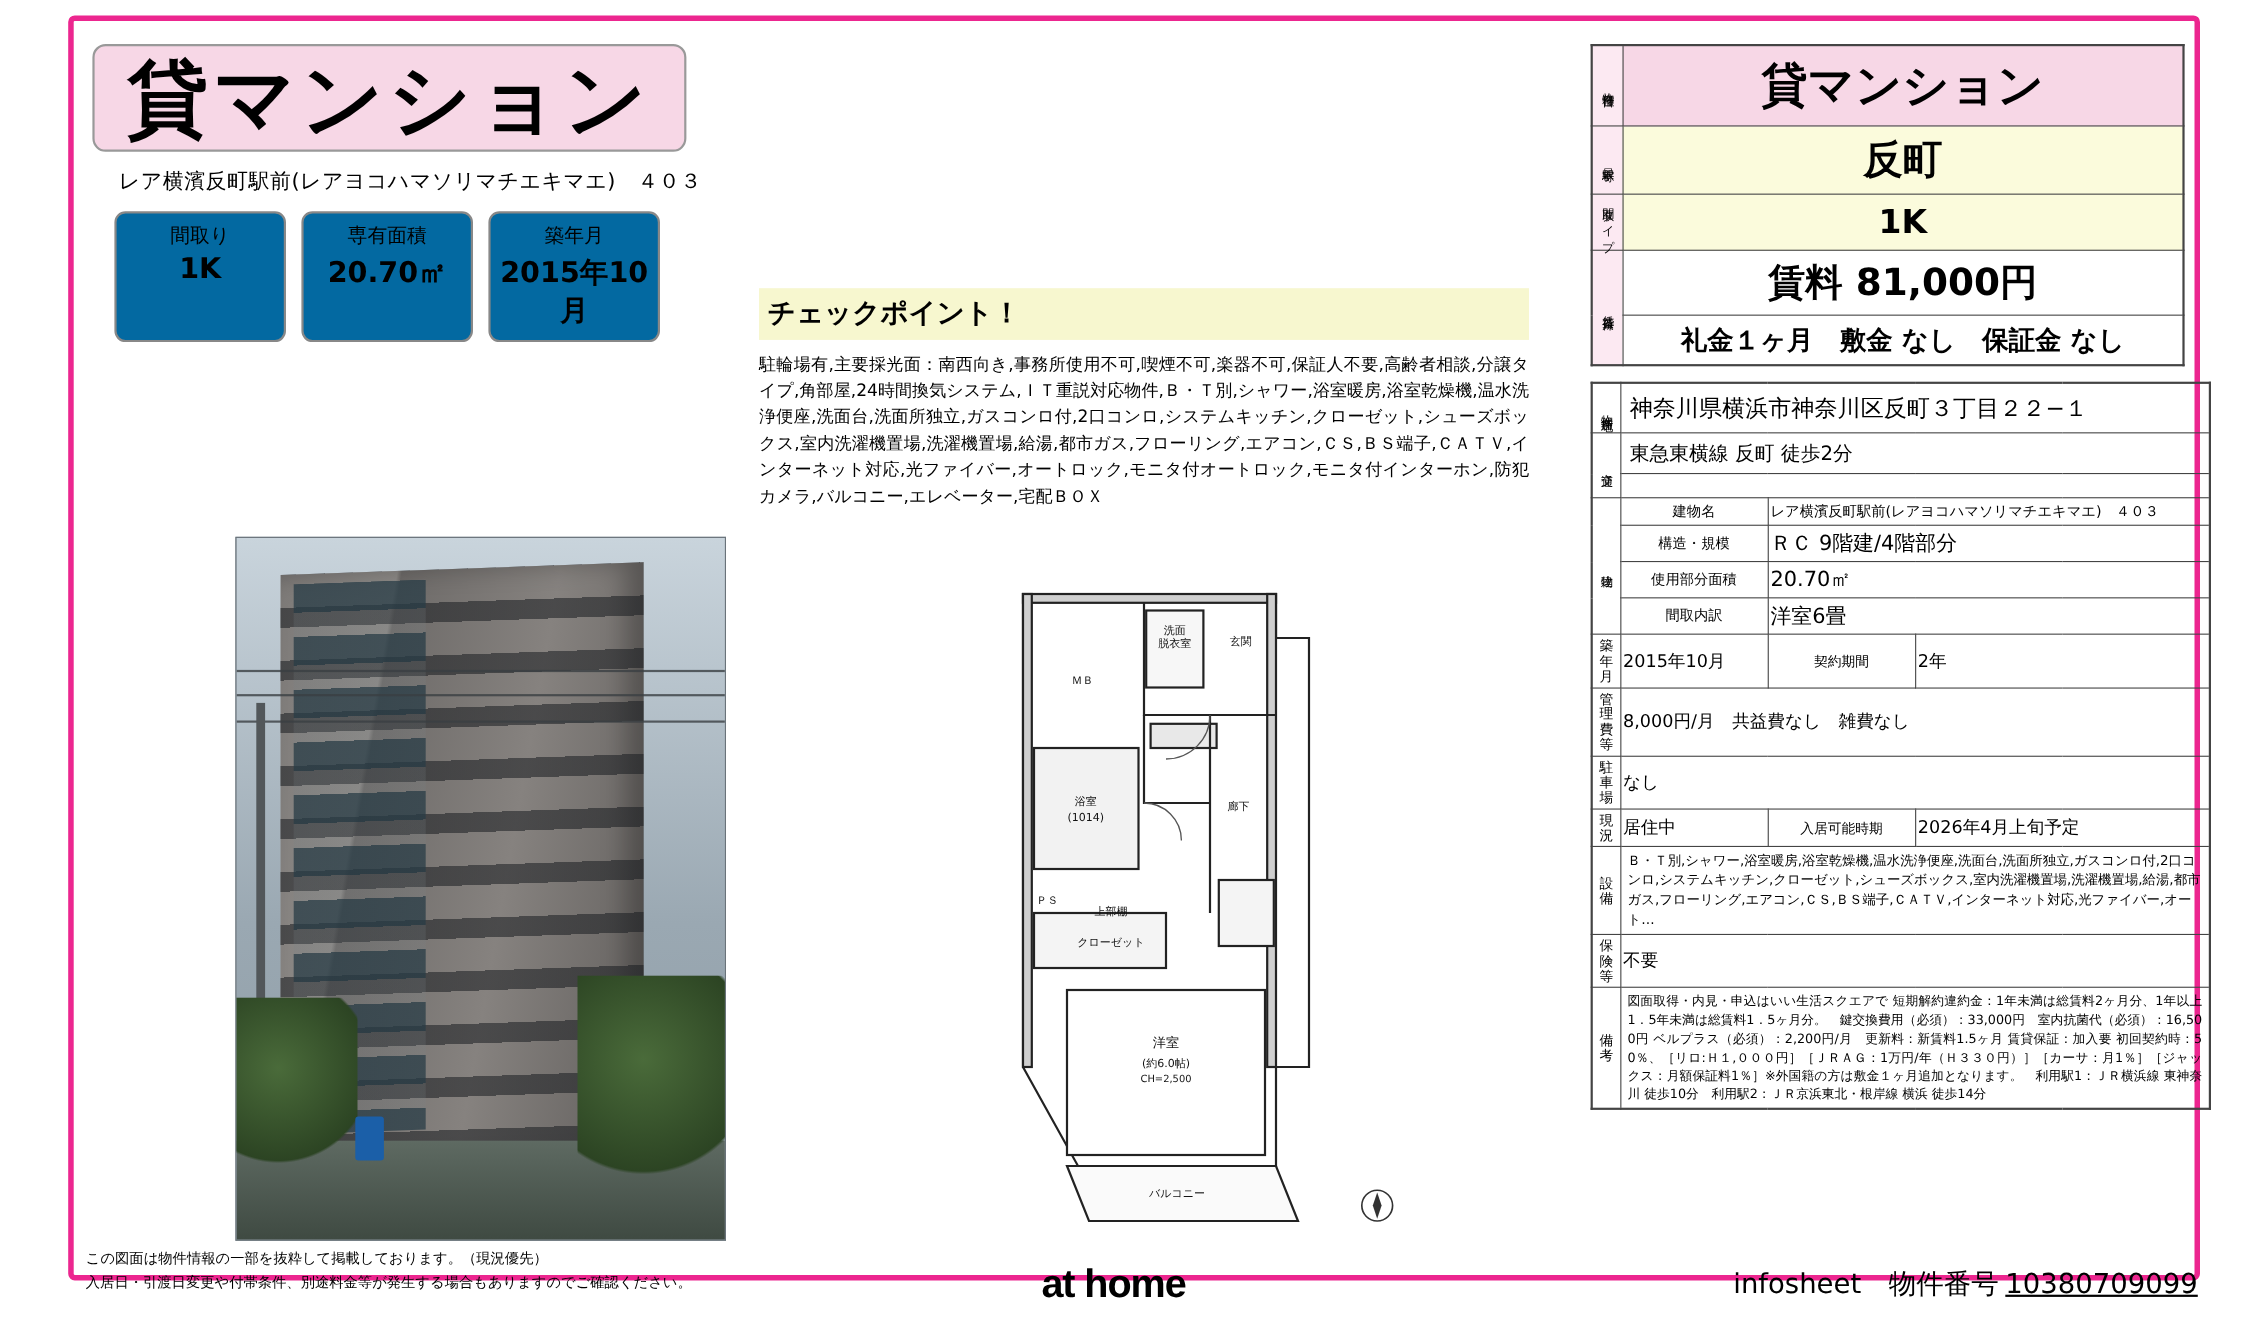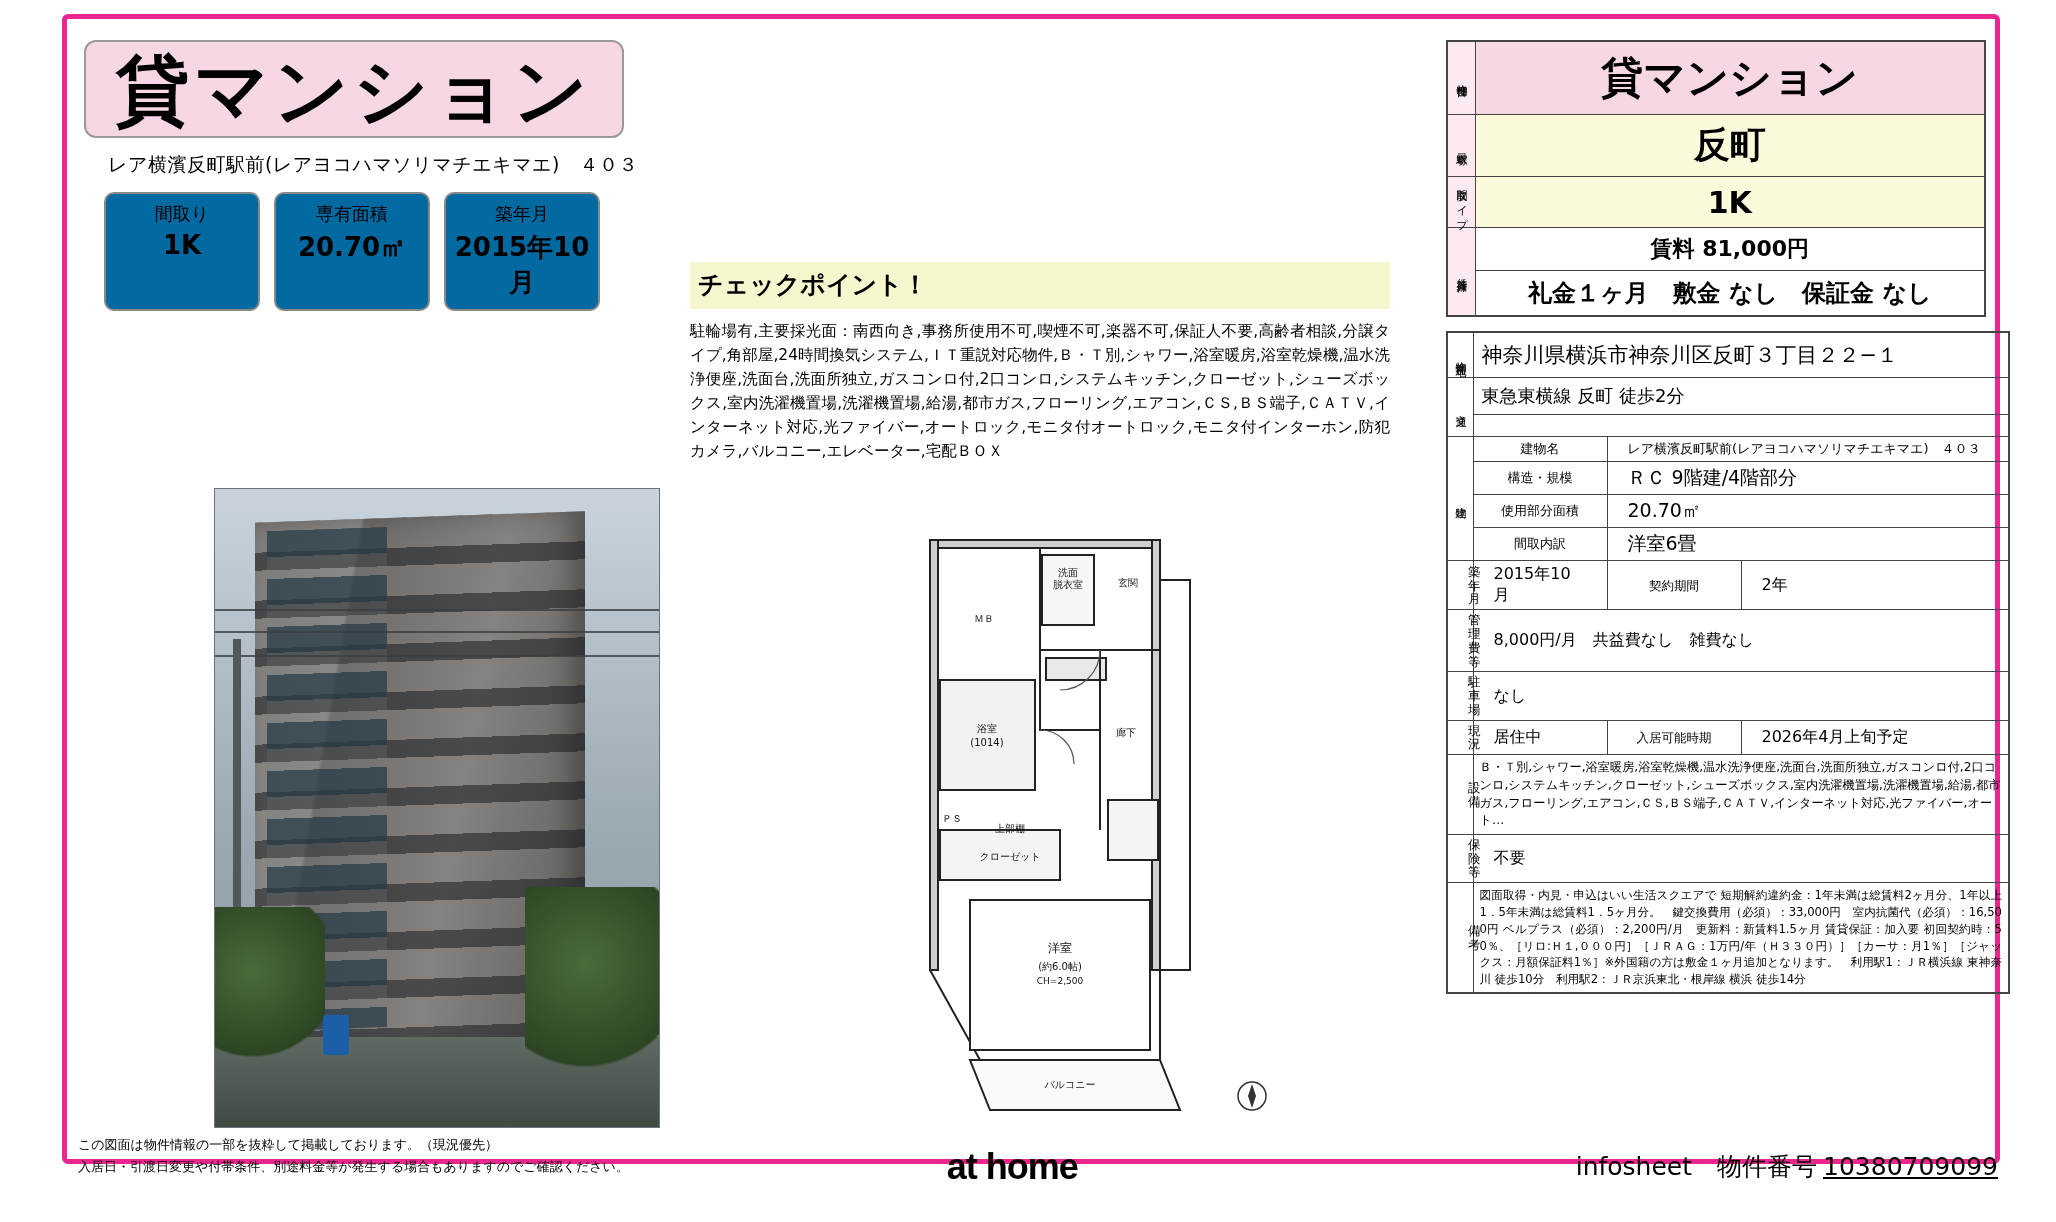--- a/index.html
+++ b/index.html
@@ -189,30 +189,30 @@
     text-align: center;
     padding: 4px 2px;
     writing-mode: vertical-rl;
     vertical-align: middle;
     letter-spacing: 1px;
   }
   .hdr-pink { background:#f7d7e6; text-align:center; font-size:42px; font-weight:bold; padding: 8px 0;}
   .hdr-yellow { background:#fbfbdc; text-align:center; font-size:36px; font-weight:bold; padding:6px 0;}
   .hdr-yellow.small { font-size:30px; }
   .hdr-white { background:#fff; text-align:center; font-size:32px; font-weight:bold; padding:6px 0;}
-  .hdr-white.rent { font-size:22px; }
+  .hdr-white.rent { font-size:34px; }
   .hdr-white.cond { font-size:24px;margin-left:16px; }
 
   .detail-table {
     margin-top: 14px;
     width: 564px;
     border: 2px solid #444;
     table-layout: fixed;
   }
-  .detail-table td { border: 1px solid #444; padding: 3px 20px; font-size: 15px; vertical-align: middle; }
+  .detail-table td { border: 1px solid #444; padding: 3px 2px; font-size: 15px; vertical-align: middle; }
   .detail-table td.vl {
     width: 26px; text-align:center; font-size: 11px; line-height:1.05;
     writing-mode: vertical-rl; padding: 4px 1px; letter-spacing:1px;
   }
   .detail-table td.addr { font-size: 21px; padding: 8px 8px; }
   .detail-table td.access { font-size: 18px; padding: 6px 8px; }
   .detail-table td.blank { height: 22px; }
   .detail-table td.k { width: 92px; font-size: 13px; text-align: center; }
   .detail-table td.k2 { width: 76px; font-size: 12.5px; text-align:center; line-height:1.1;}
   .detail-table td.v { font-size: 16px; }

